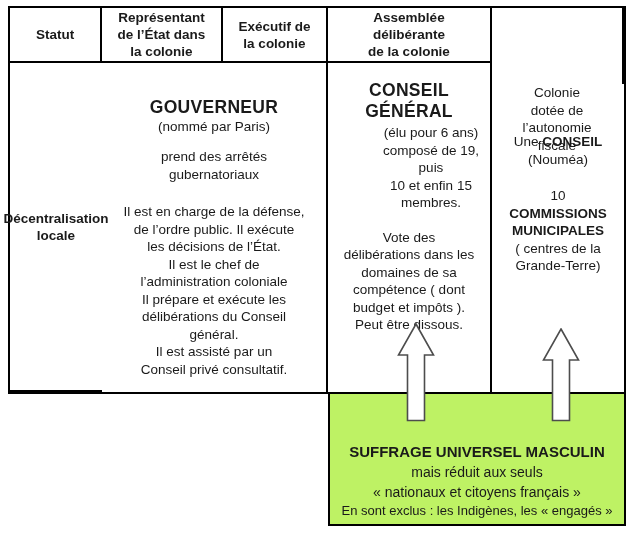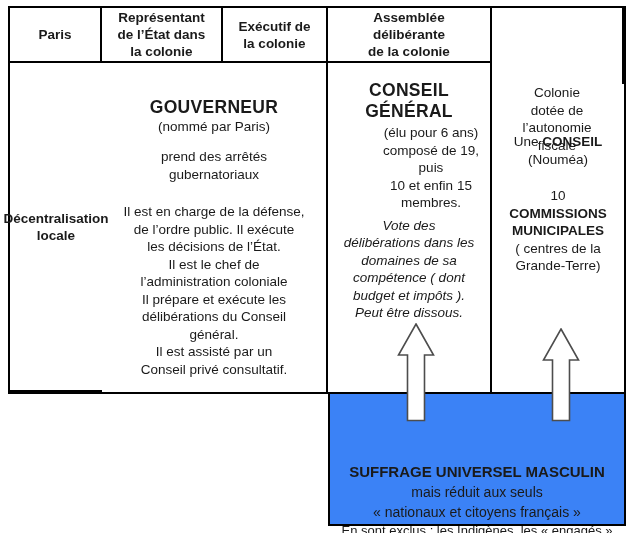--- a/index.html
+++ b/index.html
@@ -39,55 +39,55 @@
   .statut-cell { padding-top: 76px; white-space: pre-line; }
 
   .gouv-cell  { grid-column: 2 / span 2; padding-top: 34px; }
   .big-title  { font-size: 17.5px; line-height: 21px; font-weight: bold; letter-spacing: 0.3px; white-space: pre-line; }
   .gouv-sub   { line-height: 18px; }
   .gouv-powers{ margin-top: 12px; white-space: pre-line; }
   .gouv-desc  { margin-top: 20px; white-space: pre-line; }
 
   .conseil-cell { padding-top: 17px; }
   .conseil-comp { margin-top: 2px; white-space: pre-line; margin-left: 44px; }
-  .conseil-attr { margin-top: 5px; white-space: pre-line; font-style: italic; }
+  .conseil-attr { margin-top: 17px; white-space: pre-line; }
 
   .decen-cell { padding-top: 70px; }
   .b { font-weight: bold; }
   .pre { white-space: pre-line; }
   .decen-gap { margin-top: 19px; }
 
   
   .suffrage-box {
     position: absolute; left: 328px; top: 392px;
     width: 298px; height: 134px;
     border: 2px solid #000;
     box-sizing: border-box;
-    background: #3b82f6;
+    background: #bef264;
     text-align: center;
-    padding-top: 68px;
+    padding-top: 48px;
     font-size: 14px; line-height: 20px;
     z-index: 2;
   }
   .suf-title { font-size: 15px; font-weight: bold; line-height: 20px; }
   .suf-small { font-size: 13px; line-height: 18px; }
 
   
   .arrow { position: absolute; z-index: 5; }
   .arrow-left  { left: 397px; top: 323px; }
   .arrow-right { left: 542px; top: 328px; }
 </style>
 </head>
 <body>
 
 <div class="stage">
 
   <div class="admin-table">
 
-    <div class="cell hdr">Paris</div>
+    <div class="cell hdr">Statut</div>
     <div class="cell hdr">Représentant
 de l’État dans
 la colonie</div>
     <div class="cell hdr">Exécutif de
 la colonie</div>
     <div class="cell hdr">Assemblée
 délibérante
 de la colonie</div>
     <div class="cell bodycell statut-cell">Colonie
 dotée de

